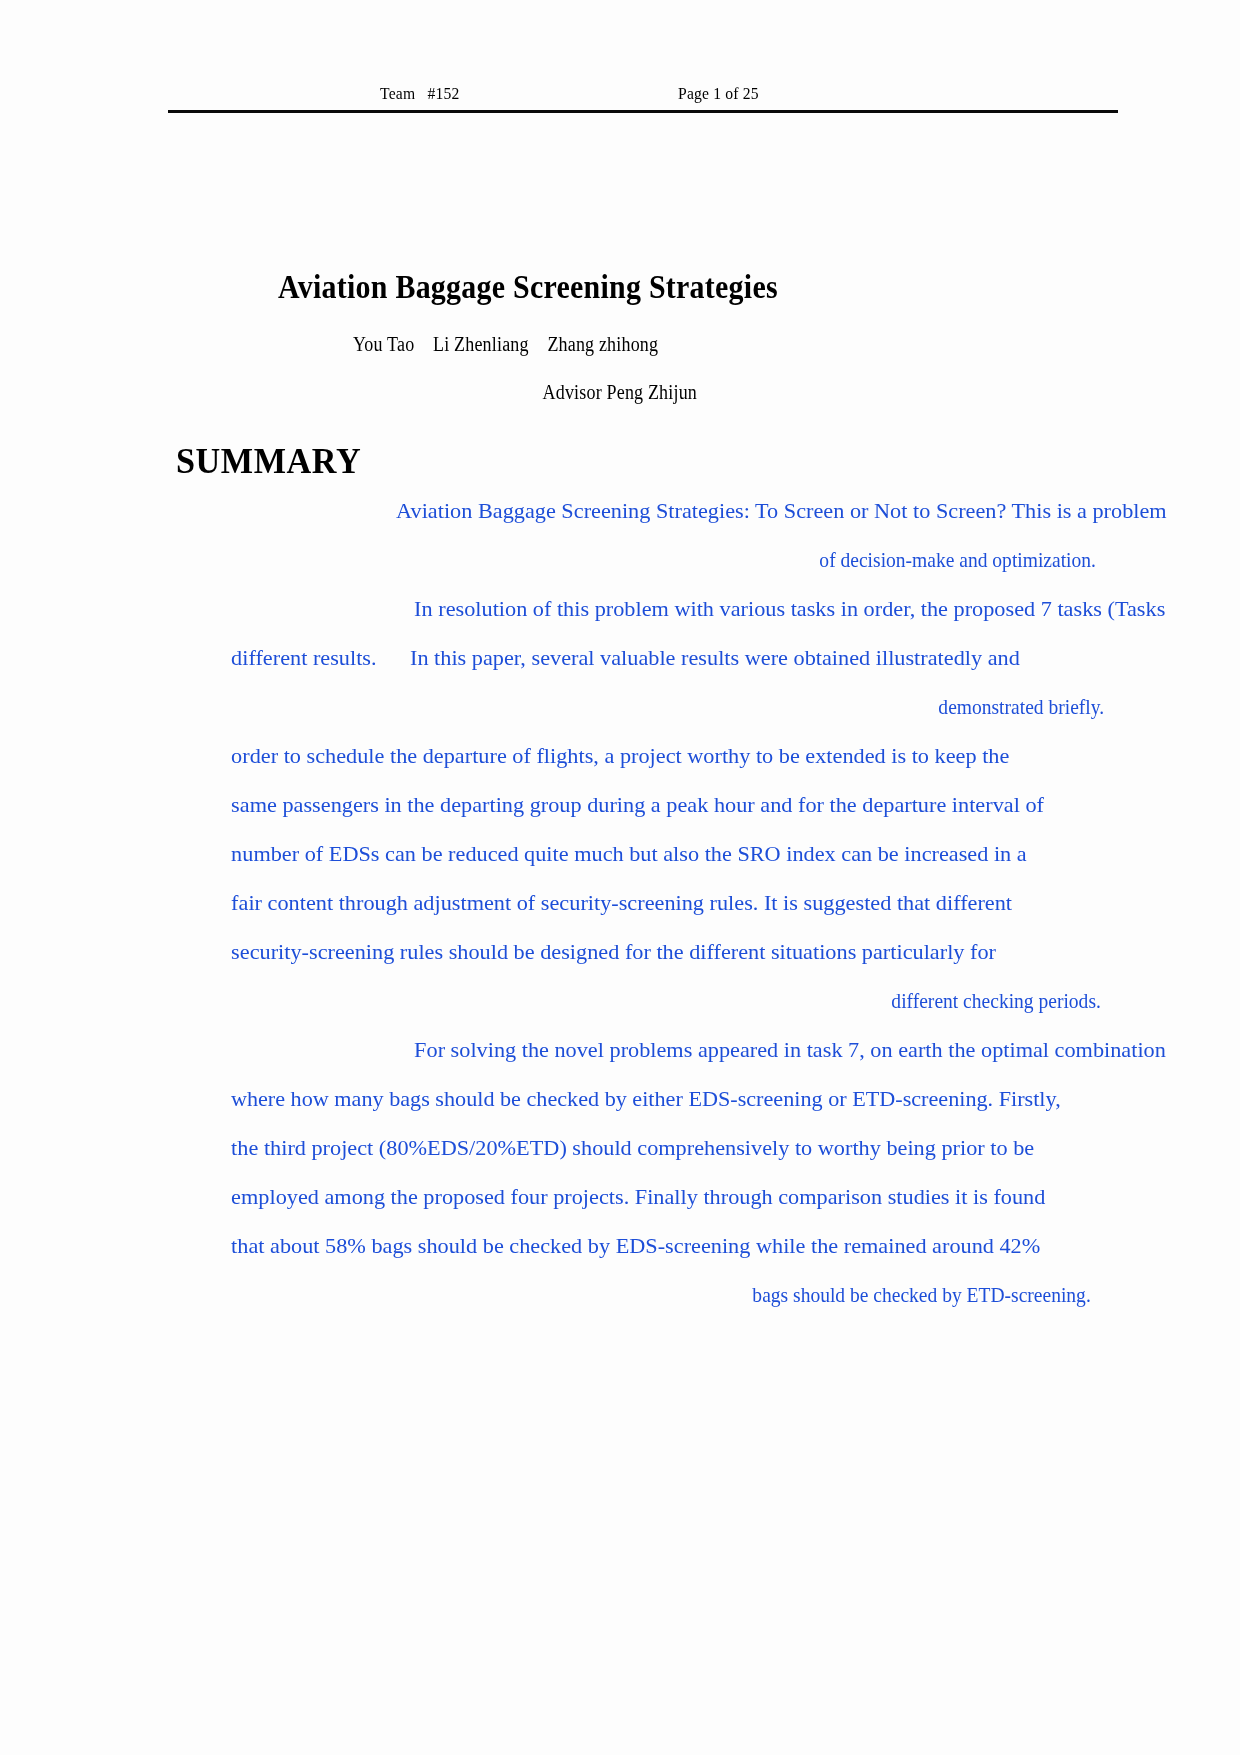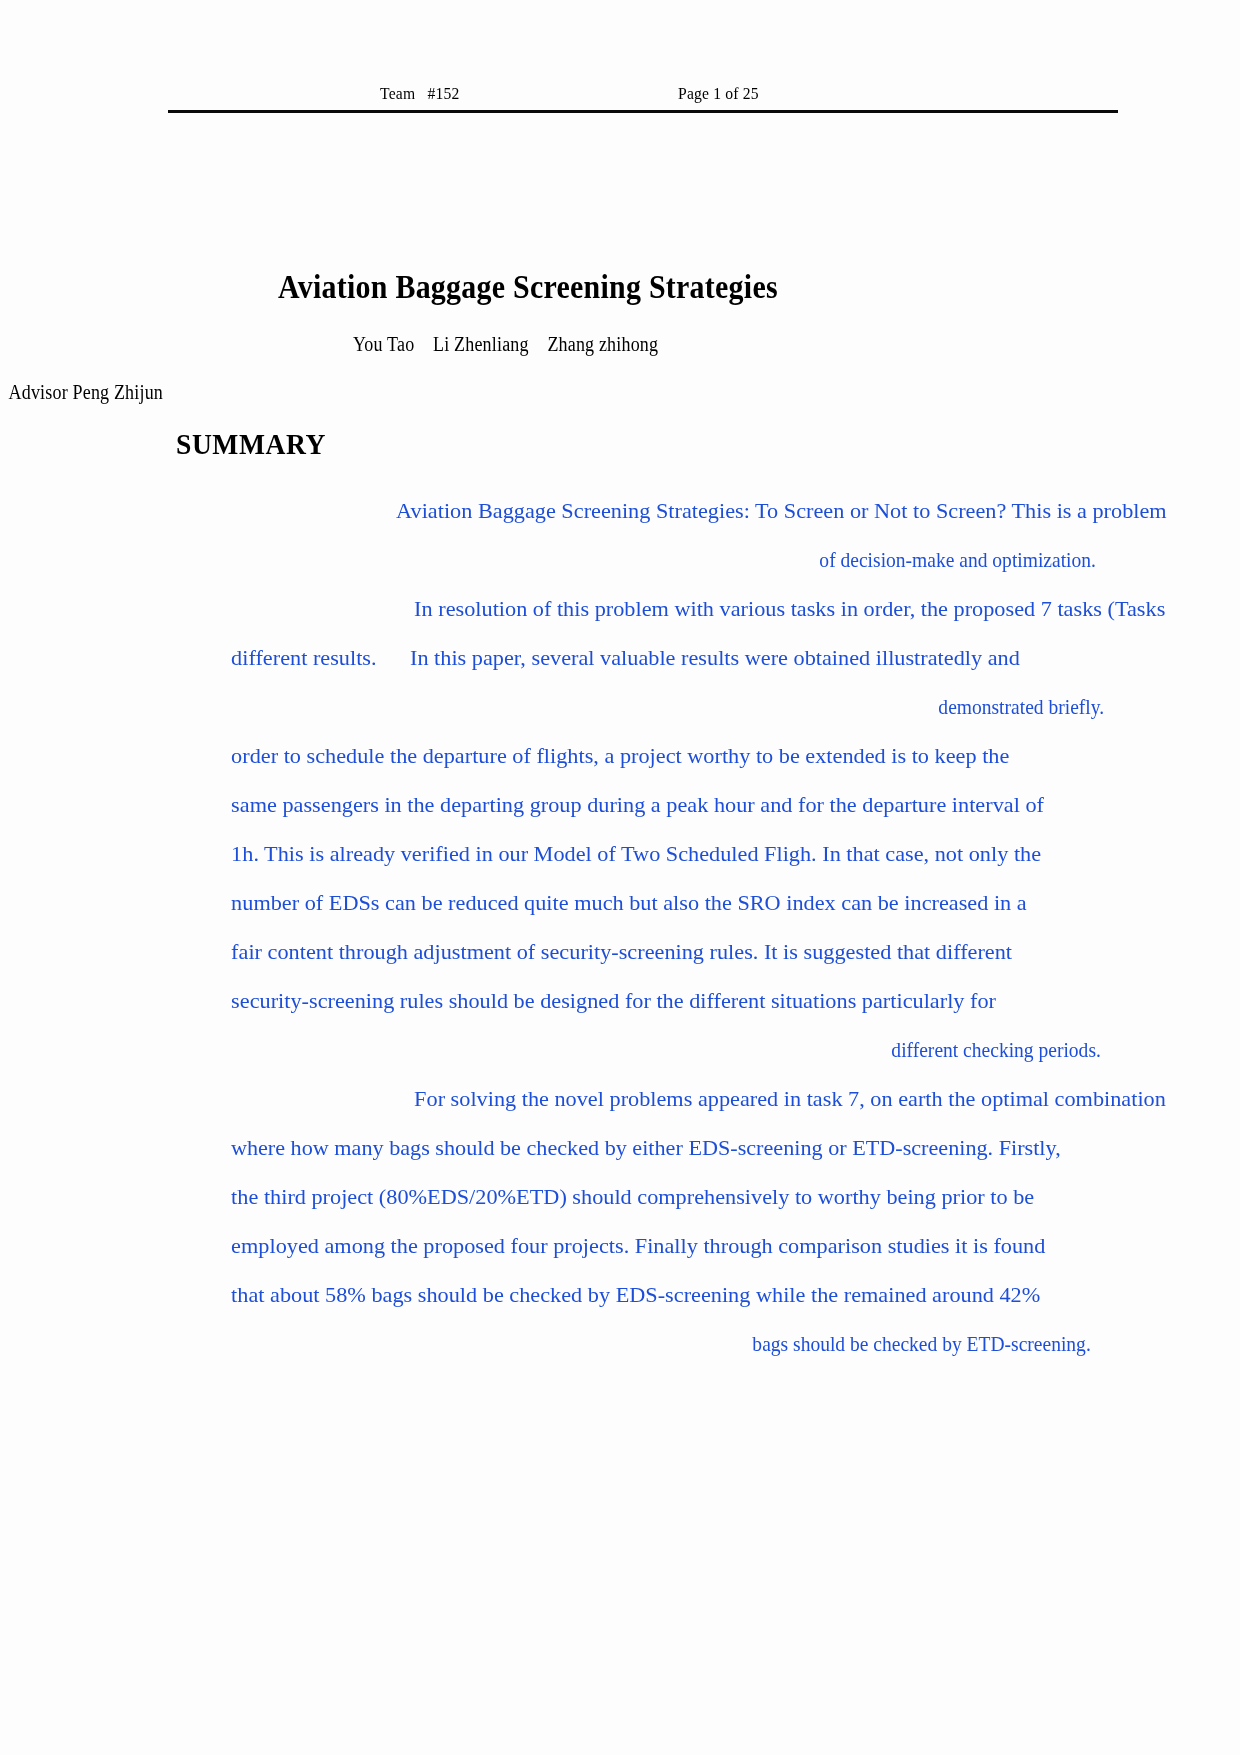--- a/index.html
+++ b/index.html
@@ -91,37 +91,37 @@
     transform: scaleX(0.9);
     transform-origin: center center;
     white-space: pre;
   }
 
   .advisor {
     position: absolute;
     left: 0;
     top: 381px;
     width: 1240px;
-    text-align: left;
+    text-align: center;
     font-size: 20px;
     letter-spacing: 0.2px;
   }
   .advisor span {
     display: inline-block;
     transform: scaleX(0.9);
     transform-origin: center center;
     white-space: pre;
   }
 
   
   .section-heading {
     position: absolute;
     left: 176px;
-    top: 428px;
-    font-size: 29px;
+    top: 440px;
+    font-size: 36px;
     font-weight: bold;
     letter-spacing: 0.6px;
   }
   .section-heading span {
     display: inline-block;
     transform: scaleX(0.95);
     transform-origin: left center;
   }
 
   
@@ -212,23 +212,20 @@
     </div>
 
     <div class="para">
       <div class="jline">
         <span class="w" style="transform: scaleX(1.06);">order to schedule the departure of flights, a project worthy to be extended is to keep the</span>
       </div>
       <div class="jline">
         <span class="w" style="transform: scaleX(1.06);">same passengers in the departing group during a peak hour and for the departure interval of</span>
       </div>
       <div class="jline">
-        <span class="w" style="transform: scaleX(1.06);">1h. This is already verified in our Model of Two Scheduled Fligh. In that case, not only the</span>
-      </div>
-      <div class="jline">
         <span class="w" style="transform: scaleX(1.06);">number of EDSs can be reduced quite much but also the SRO index can be increased in a</span>
       </div>
       <div class="jline">
         <span class="w" style="transform: scaleX(1.06);">fair content through adjustment of security-screening rules. It is suggested that different</span>
       </div>
       <div class="jline">
         <span class="w" style="transform: scaleX(1.06);">security-screening rules should be designed for the different situations particularly for</span>
       </div>
       <div class="jline last">
         <span class="w" style="transform: scaleX(0.93);">different checking periods.</span>

